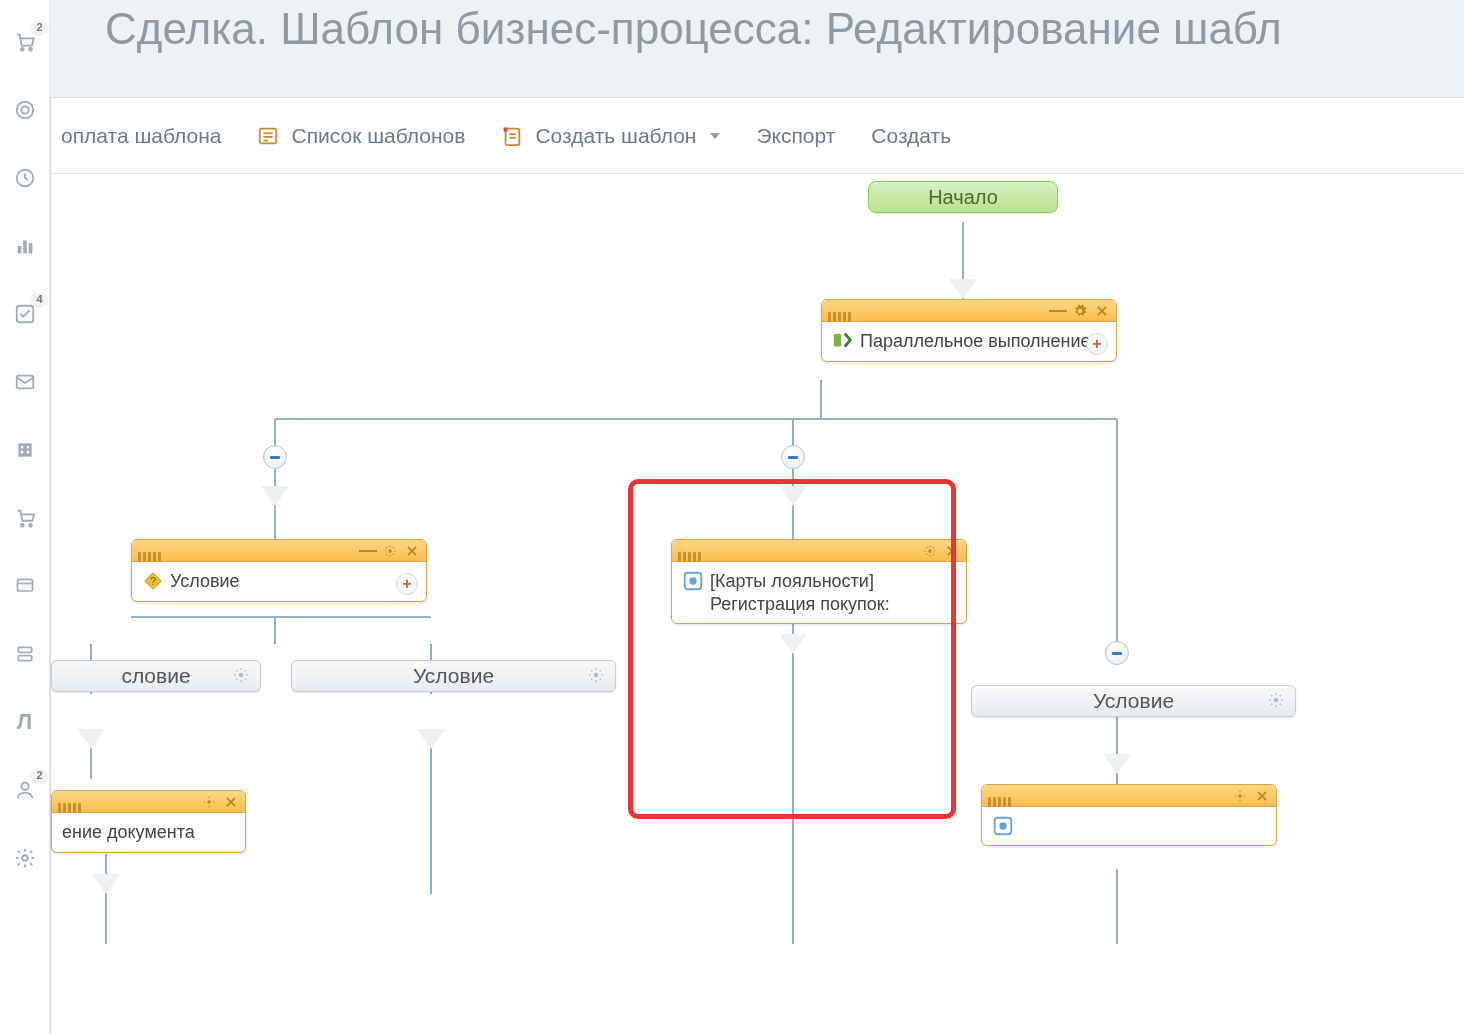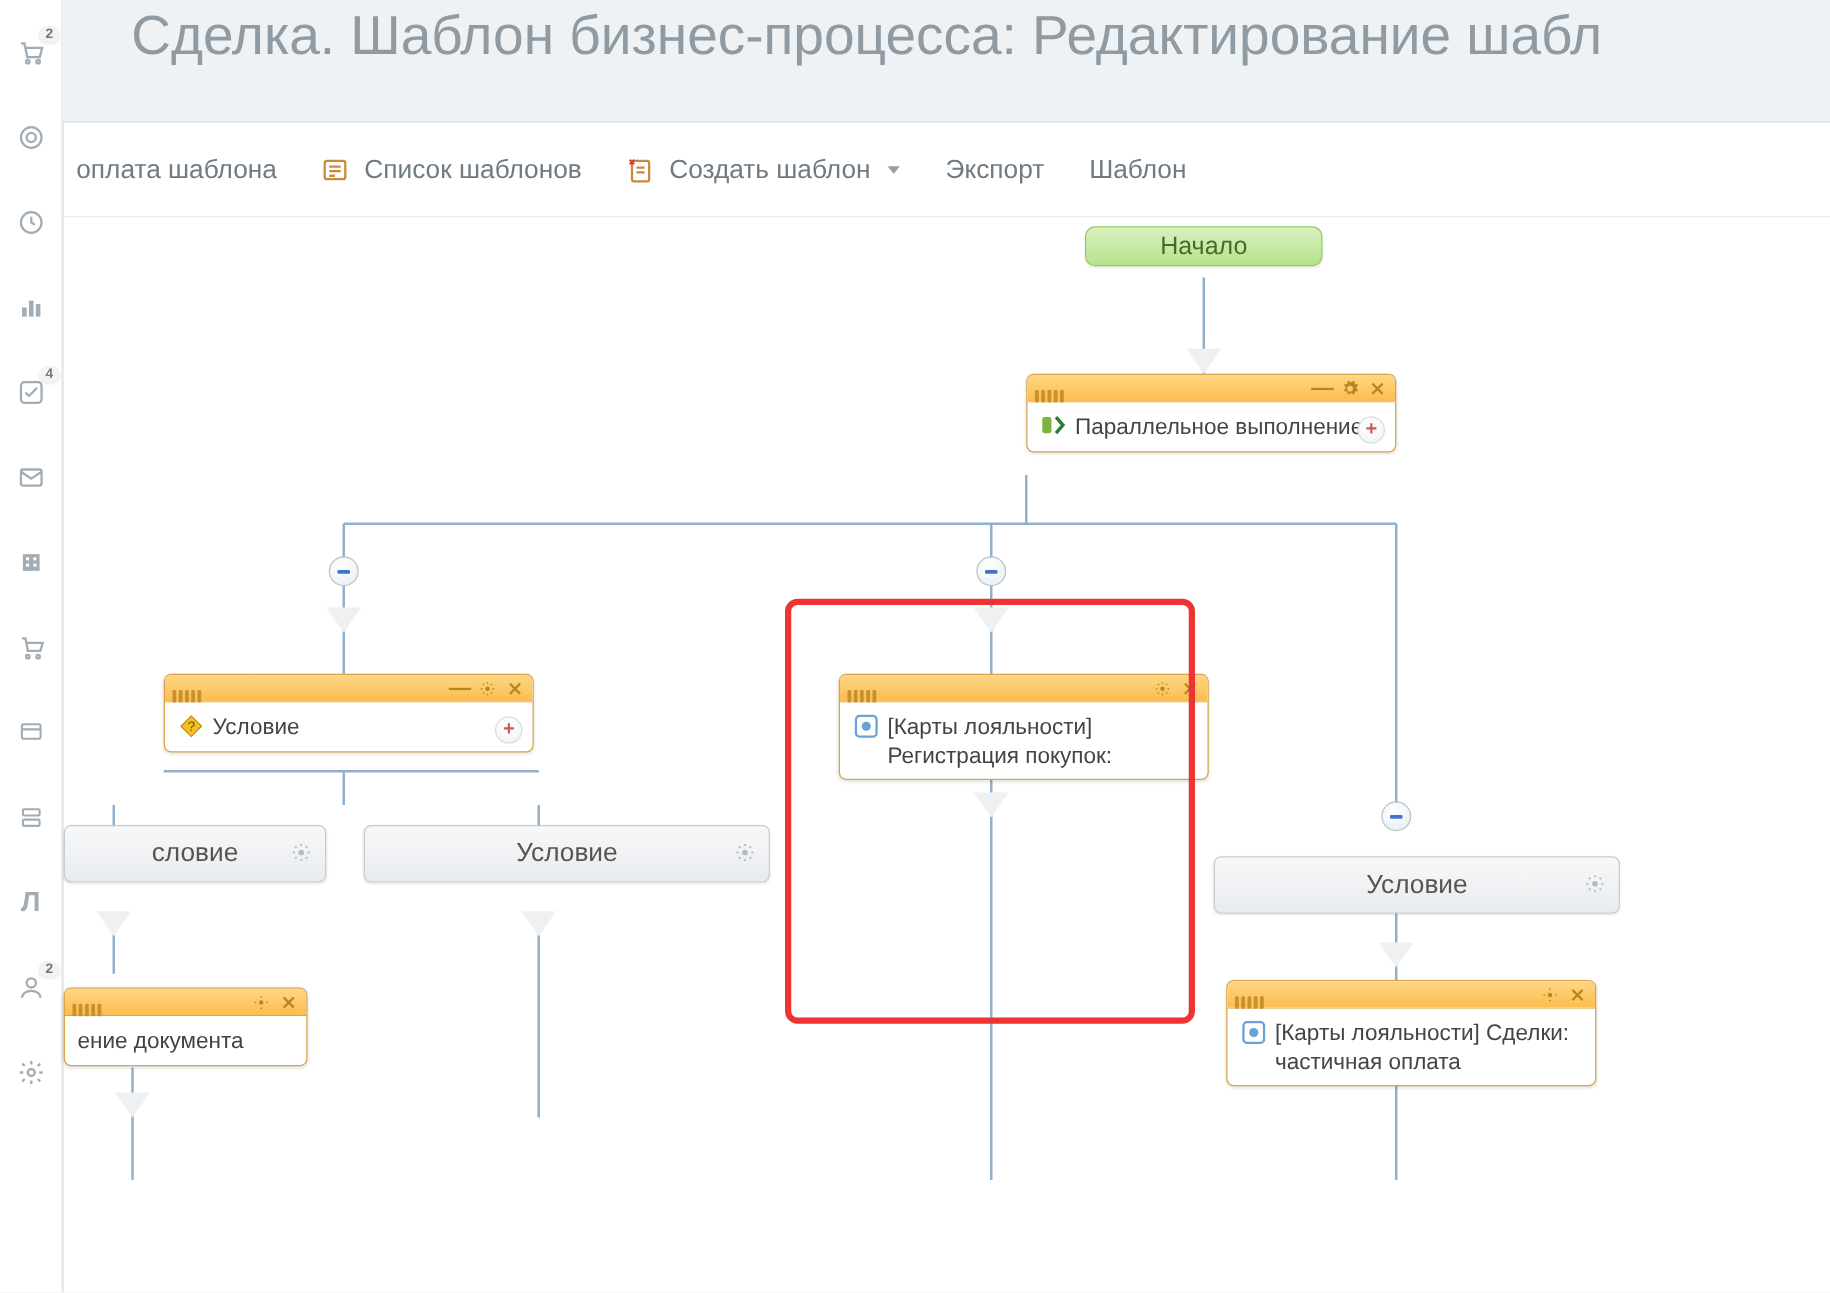--- a/index.html
+++ b/index.html
@@ -34,21 +34,21 @@
   .grip { width:40px; height:10px; }
   .grip span { display:inline-block; width:3px; height:10px; background:#c7912d; margin-right:2px; border-radius:1px; }
   .head .sp { flex:1; }
   .hicon { width:16px; height:16px; color:#b8871f; cursor:pointer; display:flex; align-items:center; justify-content:center; }
   .body { padding:8px 10px; display:flex; align-items:flex-start; gap:6px; line-height:1.25; }
   .body .ic { width:22px; height:22px; flex:0 0 22px; }
   .plus { position:absolute; right:8px; bottom:6px; width:22px; height:22px; border-radius:11px; border:1px solid #d7dde2; display:flex; align-items:center; justify-content:center; color:#d05953; background:radial-gradient(circle at 40% 30%, #fff, #eef2f4); cursor:pointer; font-size:16px; font-weight:bold; }
 
   .start { position:absolute; background:linear-gradient(#d9f0bf,#b7e38b); border:1px solid #8cc95a; border-radius:8px; color:#4a6a2d; font-size:20px; display:flex; align-items:center; justify-content:center; box-shadow:0 1px 2px rgba(0,0,0,.1); }
 
-  .cond { position:absolute; background:linear-gradient(#f7f8f9,#e8ebee); border:1px solid #c6ccd2; border-radius:6px; height:46px; display:flex; align-items:center; justify-content:center; color:#555; font-size:21px; box-shadow:0 1px 2px rgba(0,0,0,.1); }
+  .cond { position:absolute; background:linear-gradient(#f7f8f9,#e8ebee); border:1px solid #c6ccd2; border-radius:6px; height:32px; display:flex; align-items:center; justify-content:center; color:#555; font-size:21px; box-shadow:0 1px 2px rgba(0,0,0,.1); }
   .cond .gear { position:absolute; right:8px; top:50%; transform:translateY(-50%); width:20px; height:20px; color:#b3bac1; }
 
   .arrow { position:absolute; width:0; height:0; border-left:14px solid transparent; border-right:14px solid transparent; border-top:20px solid #eef0f2; }
   .arrow::before { content:""; position:absolute; left:-16px; top:-23px; width:0; height:0; border-left:16px solid transparent; border-right:16px solid transparent; border-top:23px solid #b2b9c0; z-index:-1; }
   .minus { position:absolute; width:24px; height:24px; border-radius:12px; background:radial-gradient(circle at 40% 30%, #fff, #e7ecef); border:1px solid #bac2c9; display:flex; align-items:center; justify-content:center; color:#3d76c4; font-weight:bold; cursor:pointer; }
   .minus span{ display:block; width:10px; height:3px; background:#3d76c4; border-radius:1px;}
 
   .highlight { position:absolute; border:5px solid #e33; border-radius:10px; pointer-events:none; }
 </style>
 </head>
@@ -163,21 +163,21 @@
             <line x1="9" y1="14" x2="16" y2="14" stroke="#c98a3d" stroke-width="2"></line>
             <path d="M3 3l4 4M7 3l-4 4" stroke="#d04a2b" stroke-width="2"></path>
           </svg>
         <span>Создать шаблон</span>
         <span class="caret"></span>
       </div>
       <div class="btn">
           <span>Экспорт</span>
         </div>
       <div class="btn">
-          <span>Шаблон</span>
+          <span>Создать</span>
         </div>
     </div>
 
     <div class="canvas">
       <svg class="lines">
 
         <line x1="912" y1="48" x2="912" y2="125"></line>
 
         <line x1="770" y1="206" x2="770" y2="245"></line>
         <line x1="224" y1="245" x2="1066" y2="245"></line>
@@ -371,20 +371,19 @@
                 <line x1="5" y1="5" x2="19" y2="19"></line>
                 <line x1="19" y1="5" x2="5" y2="19"></line>
               </svg>
             </span>
         </div>
         <div class="body">
           <svg class="ic" viewBox="0 0 24 24">
               <rect x="3" y="3" width="18" height="18" rx="3" fill="none" stroke="#6aa2d8" stroke-width="2"></rect>
               <circle cx="12" cy="12" r="4" fill="#6aa2d8"></circle>
             </svg>
-          <span>[Карты лояльности] Сделки: частичная оплата</span>
         </div>
       </div>
 
       <div class="highlight" style="left:577px; top:305px; width:328px; height:340px;"></div>
     </div>
   </div>
 </div>
 
 </body></html>

